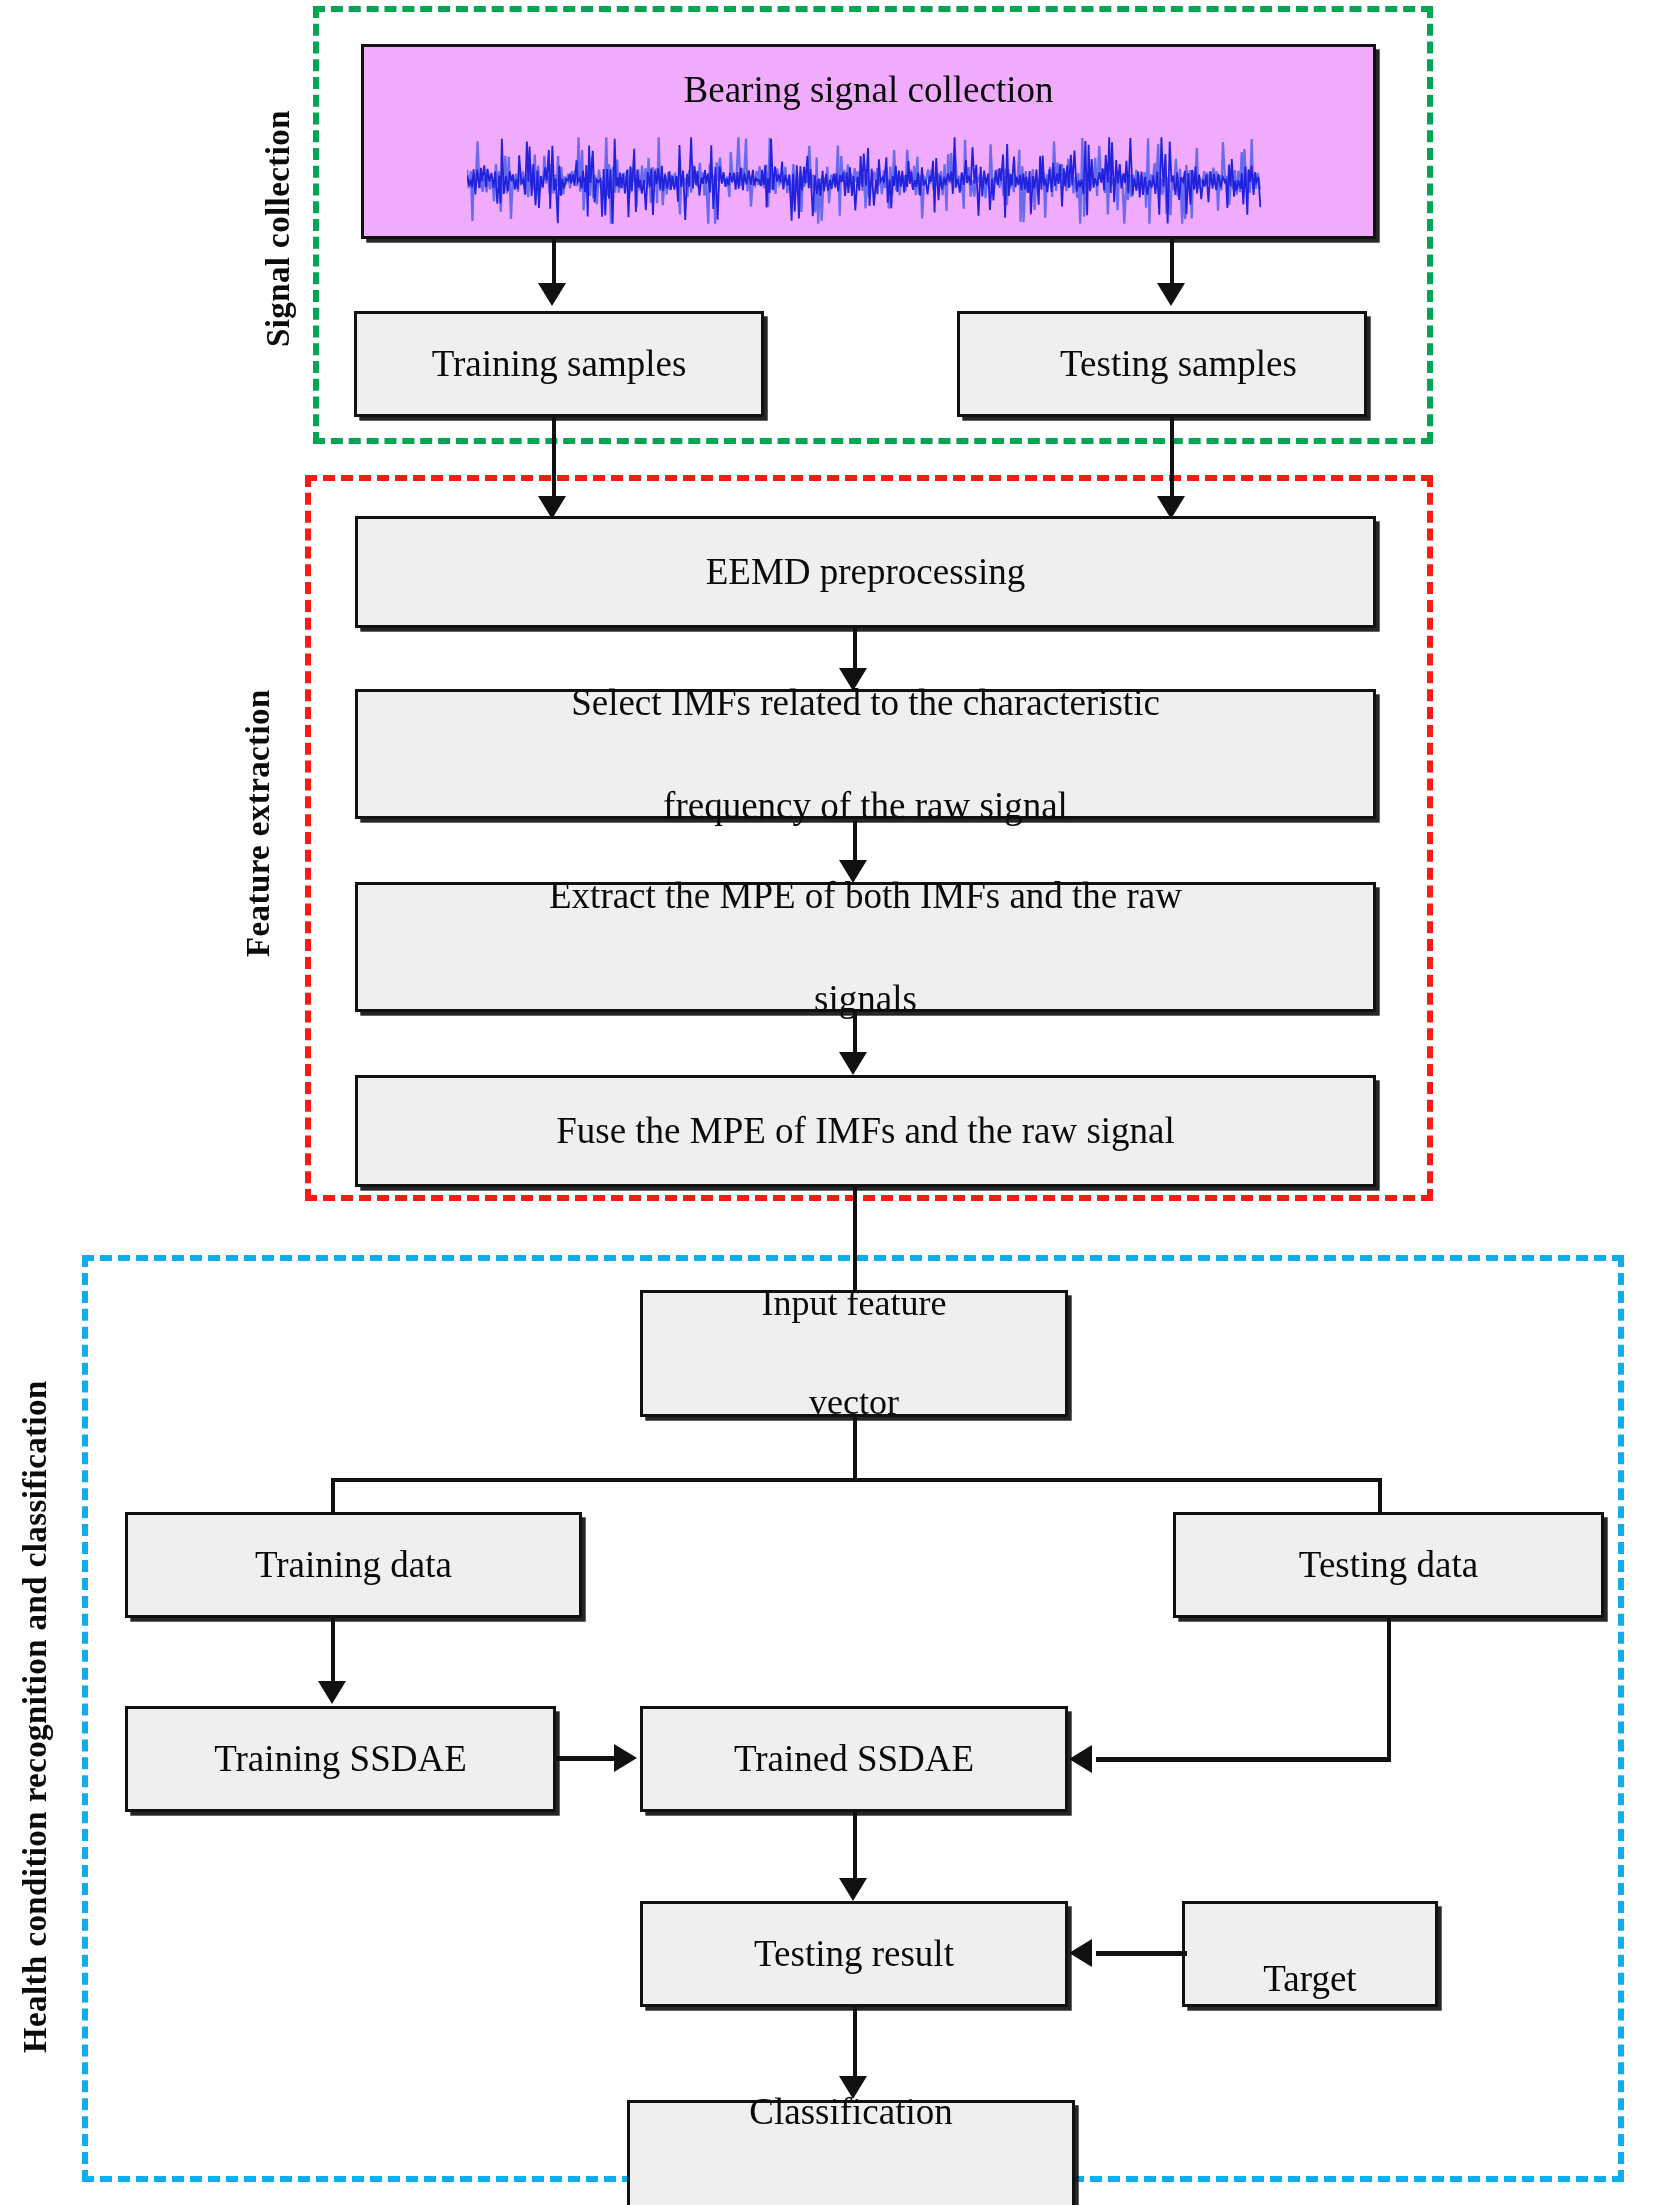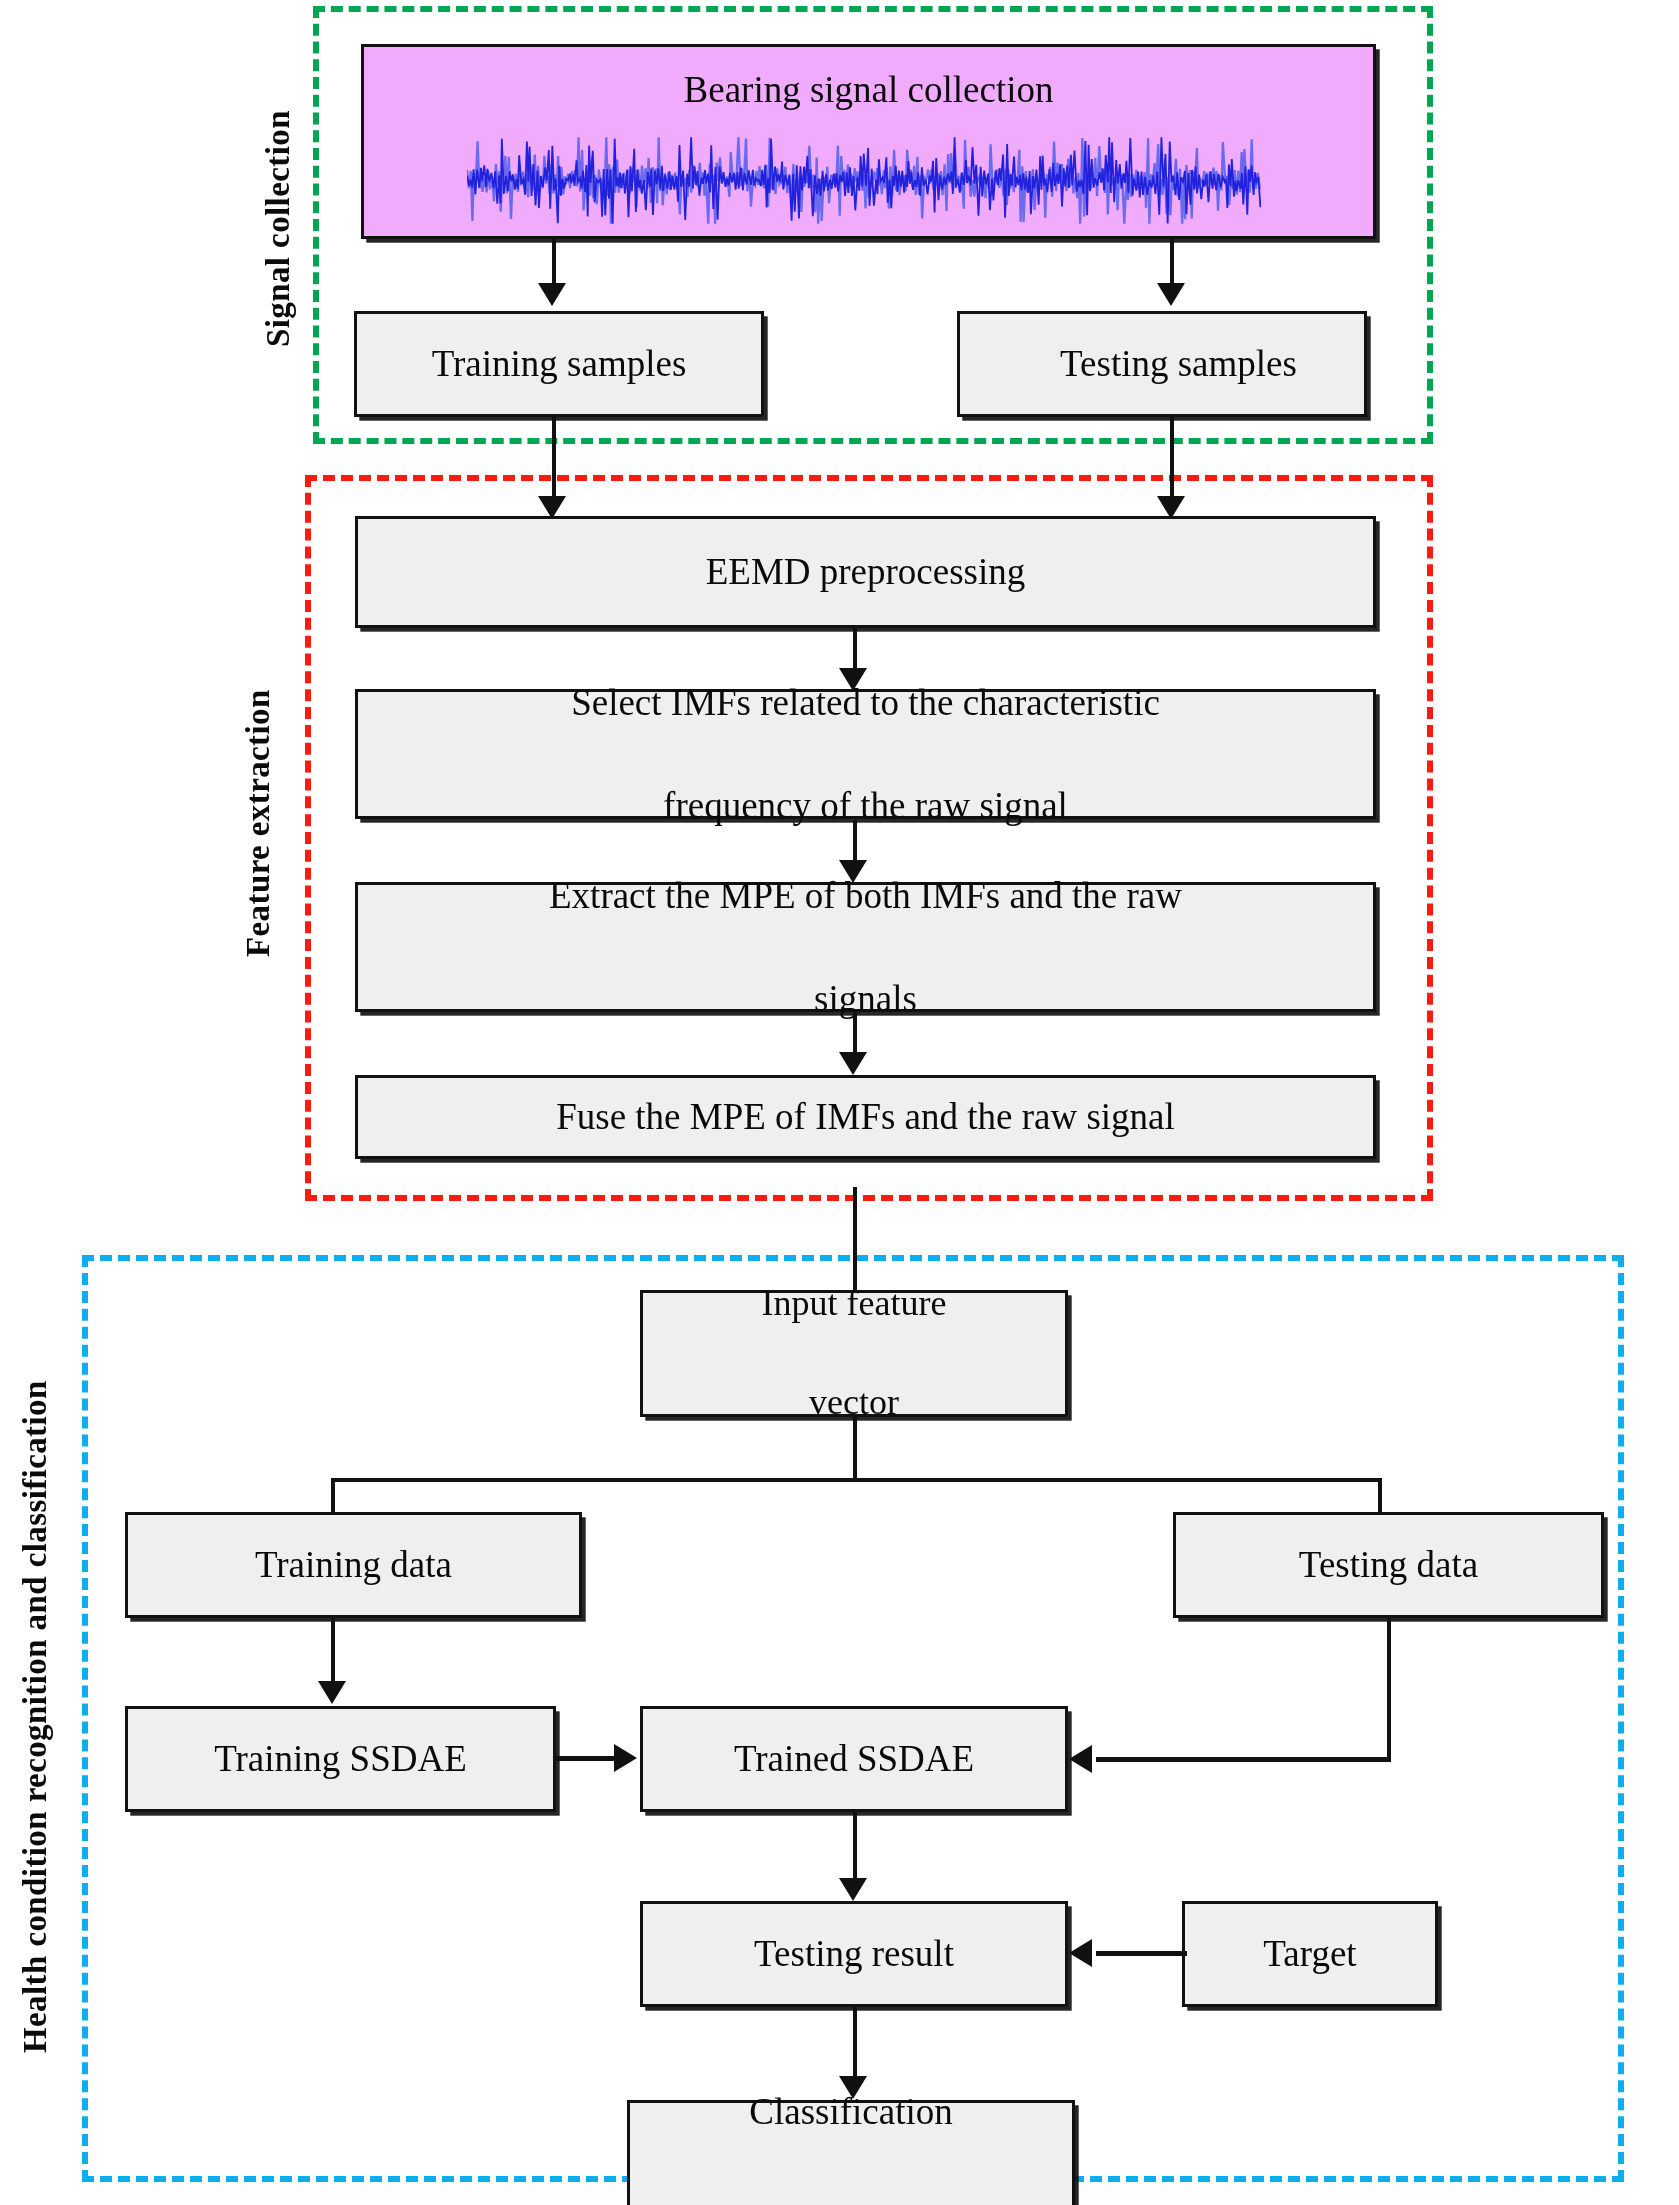--- a/index.html
+++ b/index.html
@@ -126,21 +126,21 @@
   <div class="vline" style="left:853px;top:820px;height:44px;"></div>
   <div class="arrow-down" style="left:839px;top:860px;"></div>
 
   <div class="node" style="left:355px;top:882px;width:1021px;height:130px;font-size:37px;">
     <span><span>Extract the  MPE of both IMFs and the raw</span><br><span>signals</span></span>
   </div>
 
   <div class="vline" style="left:853px;top:1012px;height:44px;"></div>
   <div class="arrow-down" style="left:839px;top:1052px;"></div>
 
-  <div class="node" style="left:355px;top:1075px;width:1021px;height:84px;font-size:37px;">
+  <div class="node" style="left:355px;top:1075px;width:1021px;height:112px;font-size:37px;">
     <span>Fuse the MPE of IMFs and the raw signal</span>
   </div>
 
   <div class="group-frame grp-blue" style="left:82px;top:1255px;width:1542px;height:927px;"></div>
 
   <div class="side-label" style="left:16.6px;top:1278px;width:50px;height:877px;font-size:33px;">Health condition recognition and classification</div>
 
   <div class="vline" style="left:853px;top:1187px;height:106px;"></div>
   <div class="arrow-down" style="left:839px;top:1290px;"></div>
 
@@ -181,21 +181,21 @@
   <div class="hline" style="left:1096px;top:1757px;width:294px;height:5.3px;"></div>
   <div class="arrow-left" style="left:1069px;top:1745px;"></div>
 
   <div class="vline" style="left:853px;top:1811px;height:70px;"></div>
   <div class="arrow-down" style="left:839px;top:1878px;"></div>
 
   <div class="node" style="left:640px;top:1901px;width:428px;height:106px;font-size:37px;">
     <span>Testing result</span>
   </div>
 
-  <div class="node" style="left:1182px;top:1901px;width:256px;height:106px;font-size:37px;">
+  <div class="node" style="left:1182px;top:1901px;width:256px;height:106px;font-size:37px;align-items:flex-end;">
     <span>Target</span>
   </div>
   <div class="hline" style="left:1096px;top:1951px;width:91px;height:5.3px;"></div>
   <div class="arrow-left" style="left:1069px;top:1939px;"></div>
 
   <div class="vline" style="left:853px;top:2006px;height:73px;"></div>
   <div class="arrow-down" style="left:839px;top:2076px;"></div>
 
   <div class="node" style="left:627px;top:2100px;width:448px;height:125px;font-size:37px;">
     <span><span>Classification</span><br><span>accuracy</span></span>

